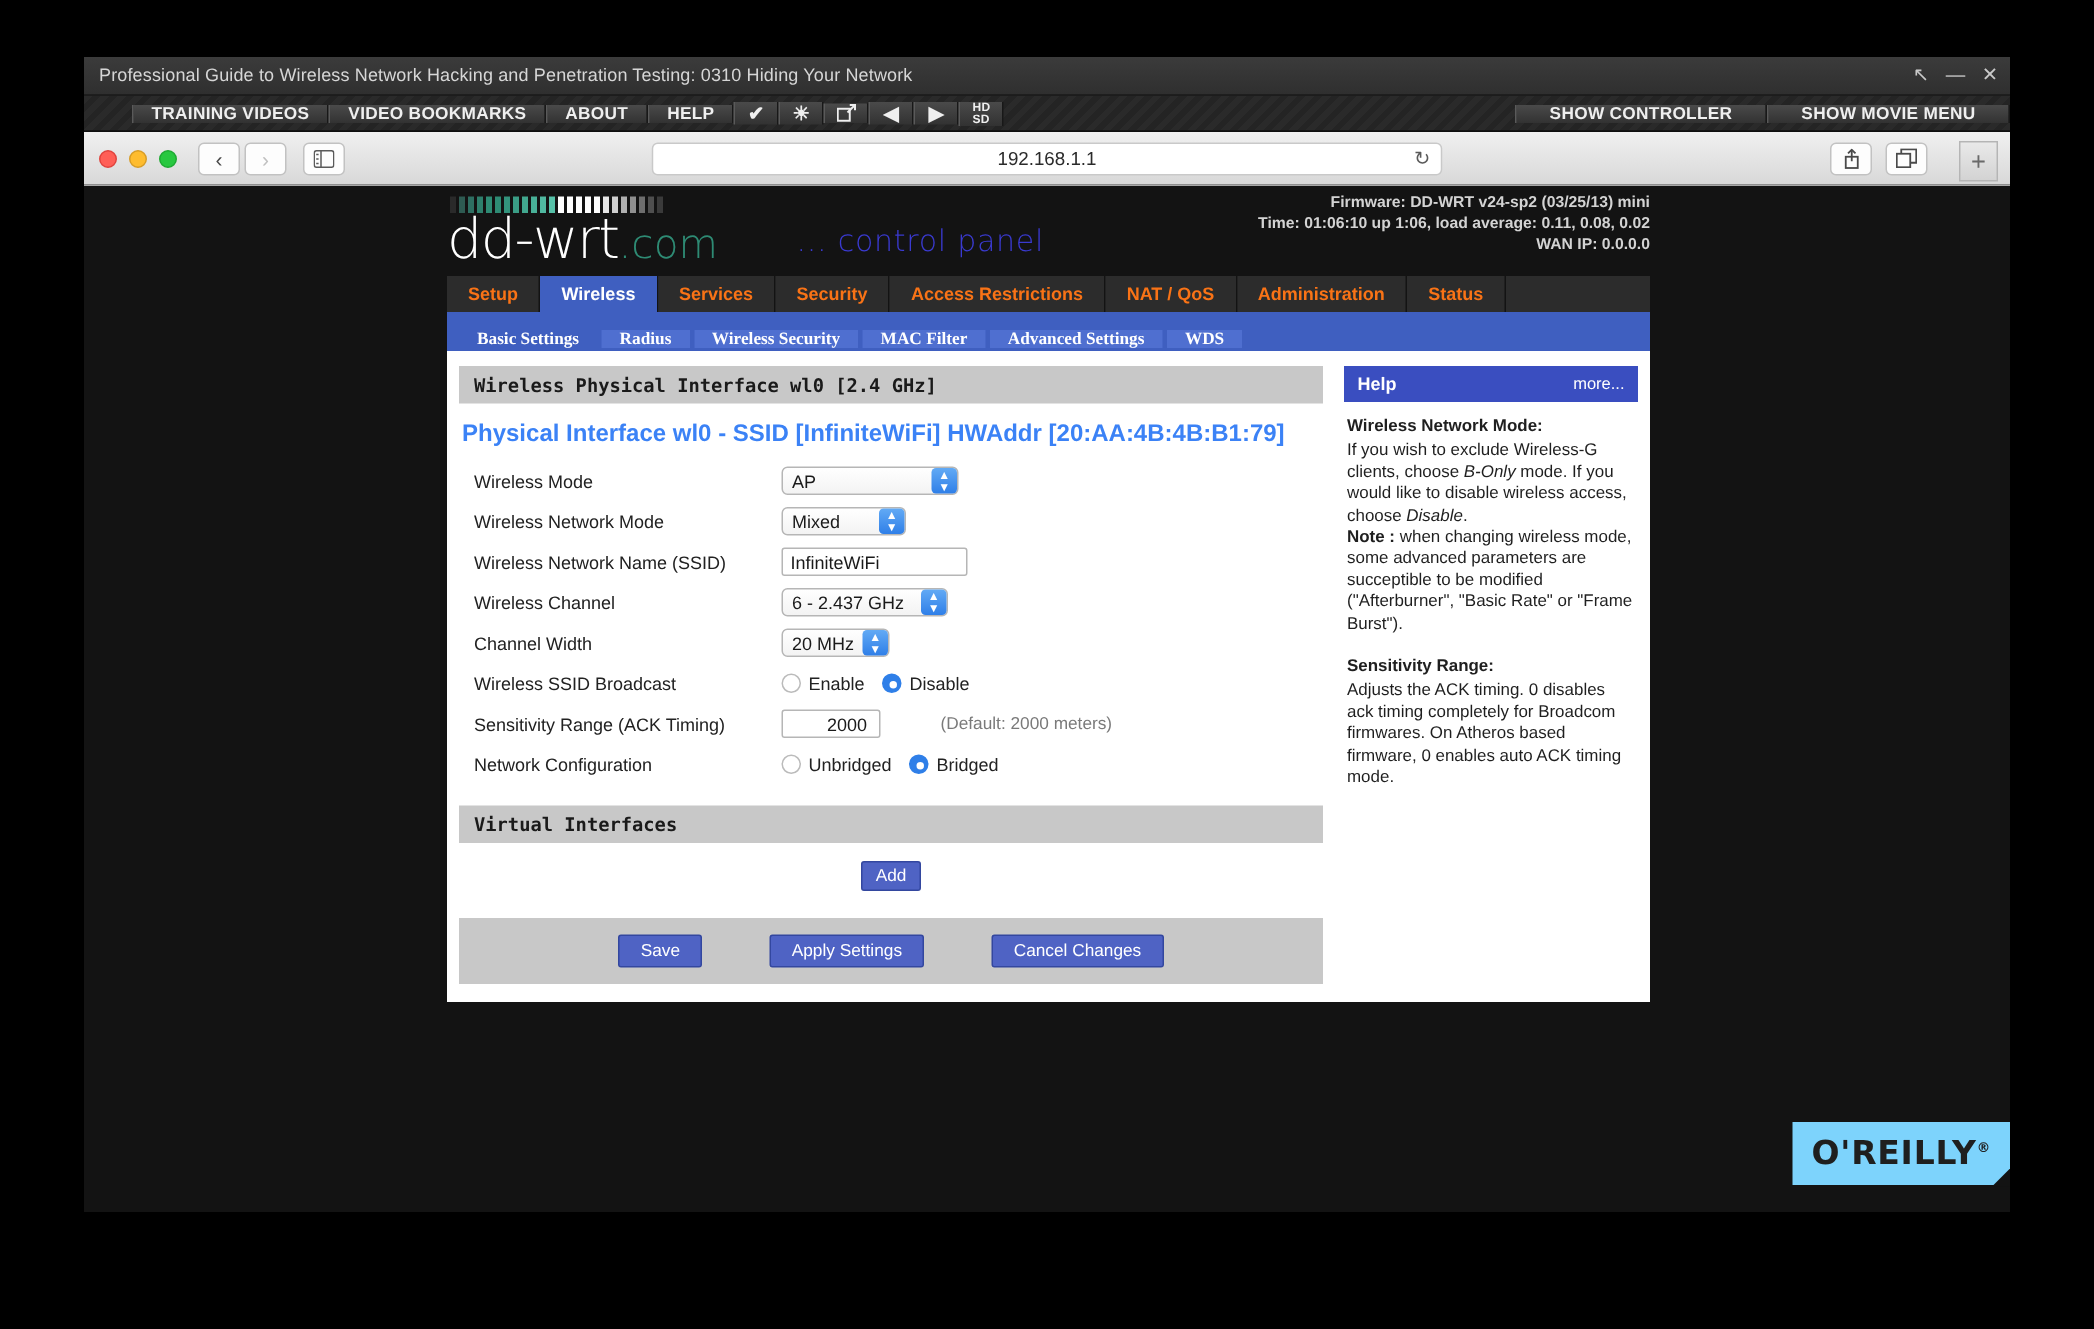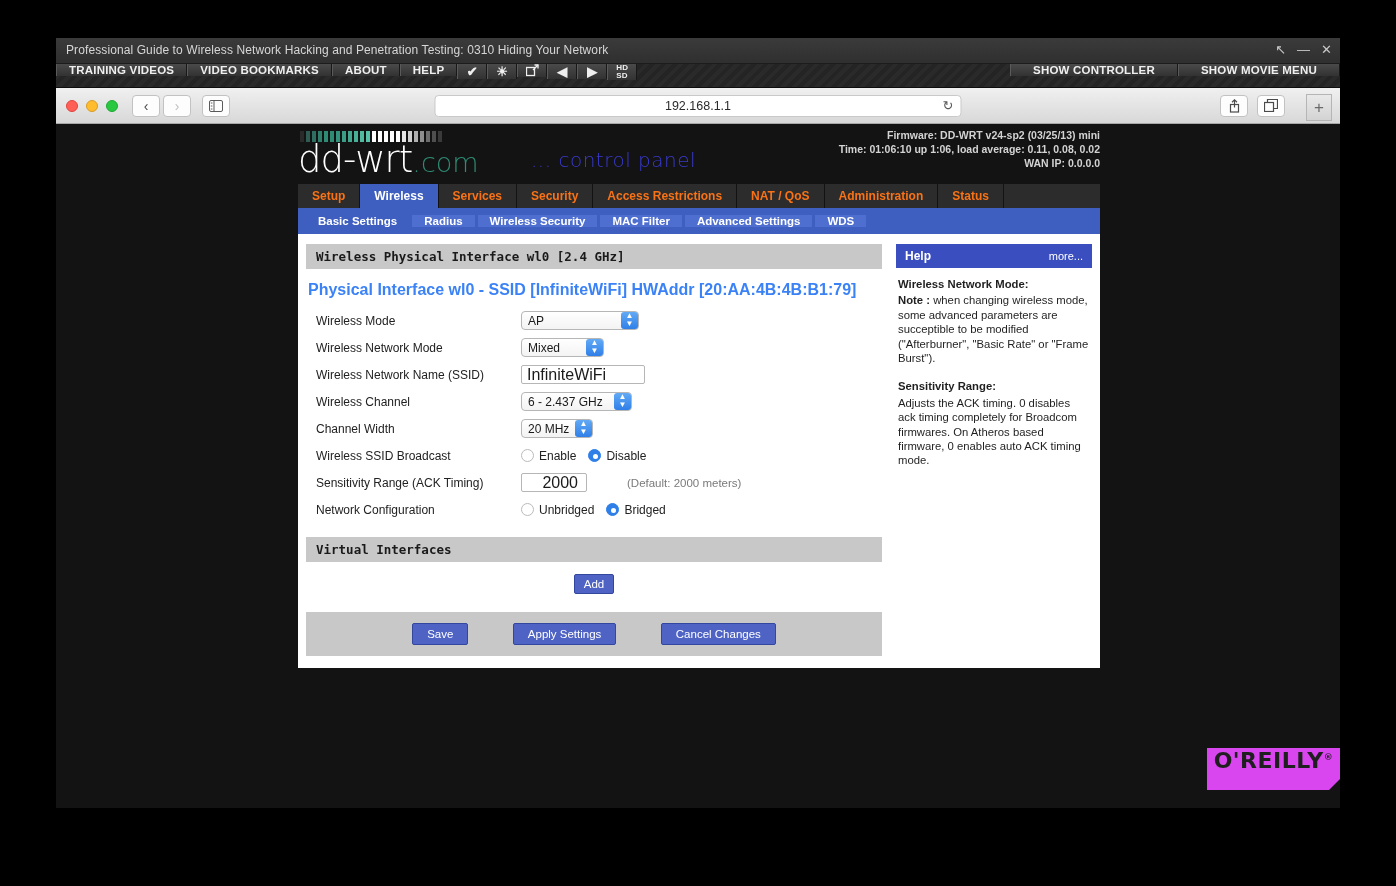--- a/index.html
+++ b/index.html
@@ -42,21 +42,21 @@
     white-space: nowrap;
   }
   #win-ctrls { position: absolute; right: 8px; top: 3px; display: flex; gap: 11px; align-items: center; }
   #win-ctrls .wc { color: #c9c9c9; font-size: 13px; line-height: 18px; cursor: default; }
 
   
   #menustrip {
     position: relative; height: 24px;
     background: repeating-linear-gradient(135deg,#2a2a2a 0 4px,#242424 4px 8px);
     border-bottom: 1px solid #0e0e0e;
-    display: flex; align-items: flex-start;
+    display: flex; align-items: center; padding-left: 32px;
   }
   .mbtn {
     background: linear-gradient(#4a4a4a,#323232);
     border-right: 1px solid #181818;
     border-left: 1px solid #5a5a5a;
     color: #efefef; font-size: 11.5px; font-weight: bold;
     letter-spacing: .2px;
     display: flex; align-items: center; justify-content: center;
     padding: 0 12px; cursor: default;
   }
@@ -148,21 +148,21 @@
     background: #2c2c2c;
     color: #f97316; font-size: 12px; font-weight: bold;
     display: flex; align-items: center; padding: 0 14px;
     border-right: 1px solid #131313;
     cursor: default;
   }
   .mtab.active { background: #3f5fc0; color: #ffffff; }
   #maintabs .fill { flex: 1 1 auto; background: #2c2c2c; border-right: none; }
 
   
-  #subtabs { display: flex; height: 26px; align-items: center; background: #3f5fc0; padding-left: 8px; }
+  #subtabs { display: flex; height: 26px; align-items: flex-end; background: #3f5fc0; padding-left: 8px; font-family: Liberation Serif, serif; }
   .stab {
     color: #ffffff; font-size: 11.5px; font-weight: bold;
     display: flex; align-items: center; padding: 0 12px;
     background: #4f6fd0; margin: 2px 3px 2px 0; cursor: default;
   }
   .stab.active { background: #3f5fc0; }
 
   
   #ddbody { display: flex; background: #ffffff; }
   #ddmain { width: 592px; padding: 10px 8px 0 8px; background: #ffffff; }
@@ -191,21 +191,21 @@
   .selwrap { position: relative; display: inline-block; }
   .selwrap .arrows {
     position: absolute; right: 1px; top: 1px;
     width: 17px; height: 17px; border-radius: 3px;
     background: linear-gradient(#62aaf5,#2f7fe8);
     color: #ffffff; font-size: 8px; line-height: 8px;
     display: flex; flex-direction: column; align-items: center; justify-content: center;
     pointer-events: none;
   }
   input.mac {
-    font-family: "Liberation Sans", sans-serif; font-size: 16px; color: #1a1a1a;
+    font-family: "Liberation Sans", sans-serif; font-size: 12px; color: #1a1a1a;
     height: 19px; border: 1px solid #b6b6b6; background: #ffffff;
     padding: 0 5px; border-radius: 2px;
   }
   input.mac.ssid { width: 124px; }
   input.mac.ack { width: 66px; text-align: right; padding-right: 8px; }
 
   .radio { display: inline-flex; align-items: center; margin-right: 12px; font-size: 12px; color: #222; }
   .rdot {
     width: 13px; height: 13px; border-radius: 50%;
     border: 1px solid #bbbbbb; background: #ffffff; margin-right: 5px;
@@ -236,23 +236,23 @@
   }
   .help-head .more { font-size: 11px; font-weight: normal; }
   .help-body { padding: 9px 2px 0 2px; font-size: 11.3px; color: #1f1f1f; line-height: 14.4px; }
   .help-body b { font-weight: bold; }
   .help-body i { font-style: italic; }
   .help-gap { height: 14px; }
 
   
   #oreilly {
     position: absolute; right: 0px; bottom: 18px;
-    width: 133px; height: 42px;
-    background: #d946ef;
-    display: flex; align-items: flex-start; justify-content: center;
+    width: 145px; height: 42px;
+    background: #7dd3fc;
+    display: flex; align-items: center; justify-content: center;
   }
   #oreilly .txt {
     color: #1f1f1f; font-size: 22px; font-weight: bold; letter-spacing: .5px;
     font-family: "DejaVu Sans", sans-serif;
   }
   #oreilly .reg { font-size: 9px; vertical-align: super; }
   #oreilly::after {
     content: ""; position: absolute; right: -1px; bottom: -1px;
     border-left: 13px solid transparent; border-bottom: 13px solid #131313;
   }
@@ -528,20 +528,21 @@
           </div>
 
           <div id="ddhelp">
             <div class="help-head">
               <span>Help</span>
               <span class="more">more...</span>
             </div>
             <div class="help-body">
               <b>Wireless Network Mode:</b>
               <div style="height:2px"></div>
+              <div><span>If you wish to exclude Wireless-G clients, choose </span><i>B-Only</i><span> mode. If you would like to disable wireless access, choose </span><i>Disable</i><span>.</span></div>
               <div><b>Note :</b><span> when changing wireless mode, some advanced parameters are succeptible to be modified ("Afterburner", "Basic Rate" or "Frame Burst").</span></div>
               <div class="help-gap"></div>
               <b>Sensitivity Range:</b>
               <div style="height:2px"></div>
               <div>Adjusts the ACK timing. 0 disables ack timing completely for Broadcom firmwares. On Atheros based firmware, 0 enables auto ACK timing mode.</div>
             </div>
           </div>
 
         </div>
       </div>

